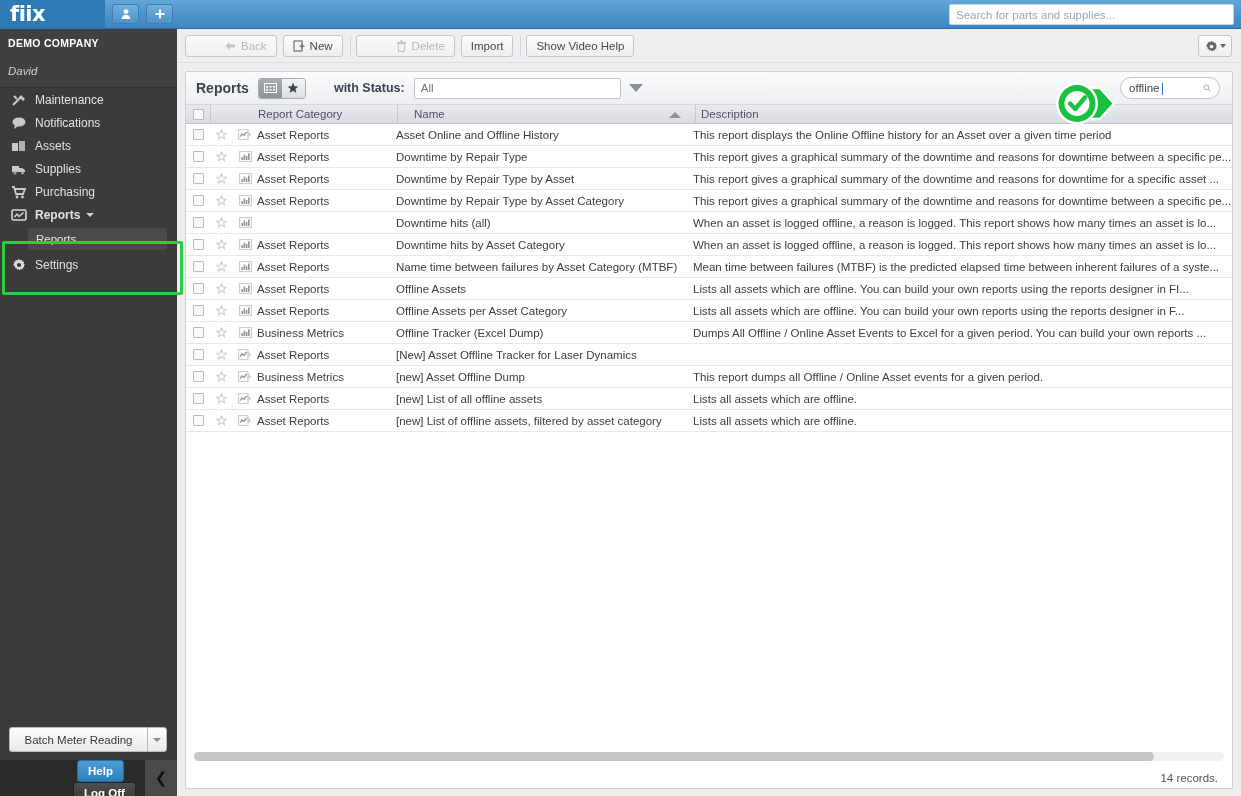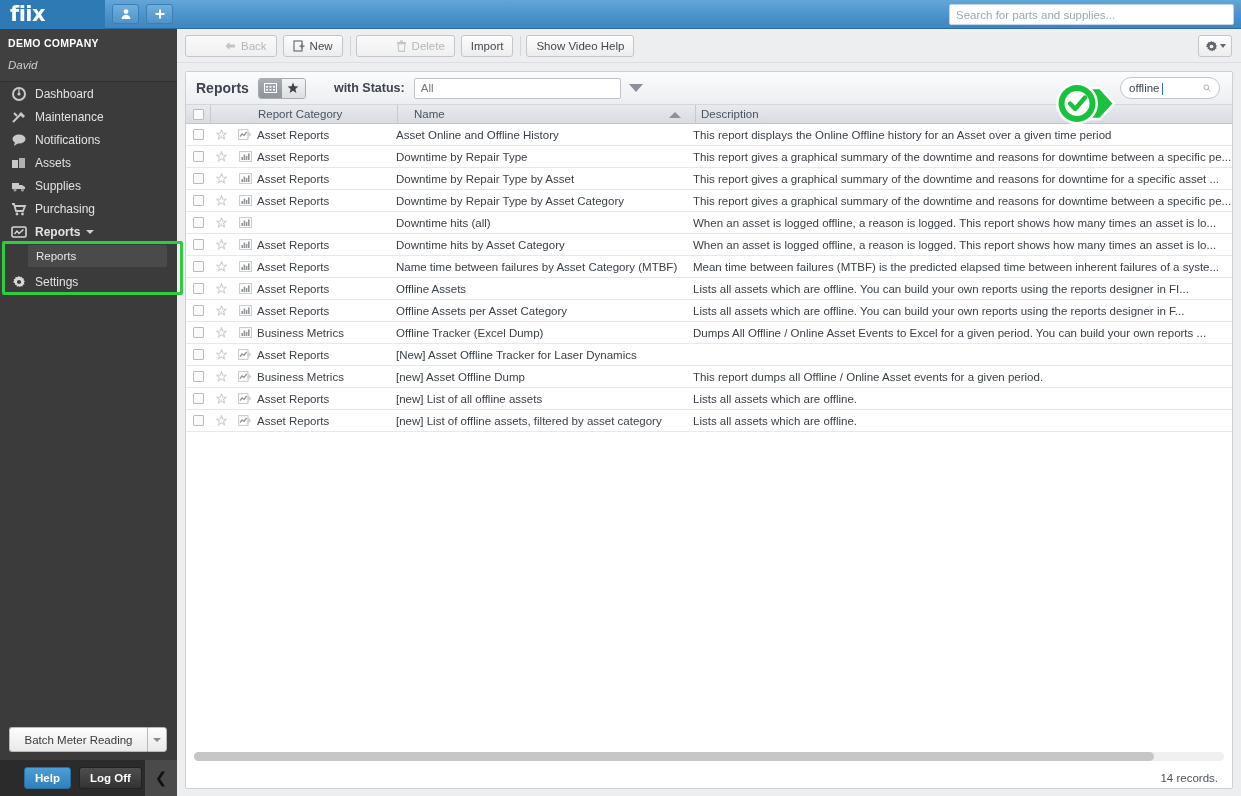--- a/index.html
+++ b/index.html
@@ -47,21 +47,21 @@
     background: #3b3b3b;
   }
   #company-block {
     padding: 8px 0 10px 8px; background: #404040;
     border-bottom: 1px solid #313131;
   }
   #company-name {
     color: #ffffff; font-size: 10.5px; font-weight: bold; letter-spacing: 0.3px;
   }
   #user-name {
-    color: #cfcfcf; font-size: 11.5px; font-style: italic; margin-top: 10px;
+    color: #cfcfcf; font-size: 11.5px; font-style: italic; margin-top: 16px;
   }
   .nav-item {
     height: 23px; display: flex; align-items: center;
     padding-left: 9px; color: #e2e2e2; font-size: 12px;
     cursor: pointer; position: relative;
   }
   .nav-item .nav-ico {
     width: 19px; height: 16px; margin-right: 7px;
     display: flex; align-items: center; justify-content: center; flex: 0 0 19px;
   }
@@ -99,21 +99,21 @@
     display: flex; align-items: center; justify-content: center;
     font-size: 11.5px; color: #3a3a3a; cursor: pointer;
   }
   #batch-caret {
     width: 20px; background: linear-gradient(to bottom,#fdfdfd,#e9e9e9);
     border: 1px solid #b9b9b9; border-radius: 0 3px 3px 0;
     display: flex; align-items: center; justify-content: center; cursor: pointer;
   }
   #sidebar-footer {
     position: absolute; left: 0; bottom: 0; width: 177px; height: 36px;
-    background: #2b2b2b; display: flex; align-items: center; padding-left: 24px;
+    background: #2b2b2b; display: flex; align-items: center; padding-left: 24px; flex-direction: column;
   }
   #help-btn {
     background: linear-gradient(to bottom,#4d9ed6,#2f7fba);
     border: 1px solid #2a6d9e; border-radius: 3px;
     color: #fff; font-size: 11.5px; font-weight: bold;
     padding: 4px 10px; cursor: pointer;
   }
   #logoff-btn {
     margin-left: 8px;
     background: linear-gradient(to bottom,#4e4e4e,#333);
@@ -272,30 +272,20 @@
   </div>
   <input id="globalsearch" value="" placeholder="Search for parts and supplies..." style="">
 </div>
 
 <div id="sidebar">
   <div id="company-block">
     <div id="company-name">DEMO COMPANY</div>
     <div id="user-name">David</div>
   </div>
 
-  <div class="nav-item">
-    <span class="nav-ico">
-      <svg width="16" height="14" viewBox="0 0 16 14">
-          <circle cx="8" cy="7" r="6" fill="none" stroke="#c9c9c9" stroke-width="2"></circle>
-          <circle cx="8" cy="7" r="1.6" fill="#c9c9c9"></circle>
-          <rect x="7.4" y="2" width="1.2" height="4" fill="#c9c9c9"></rect>
-        </svg>
-    </span>
-    <span class="nav-label">Dashboard</span>
-  </div>
 
   <div class="nav-item">
     <span class="nav-ico">
       <svg width="16" height="14" viewBox="0 0 16 14">
           <path d="M2 12 L10 4 M3 3 L6 6" stroke="#c9c9c9" stroke-width="2" fill="none"></path>
           <path d="M10 2 L14 6 L12 8 L8 4 Z" fill="#c9c9c9"></path>
         </svg>
     </span>
     <span class="nav-label">Maintenance</span>
   </div>

